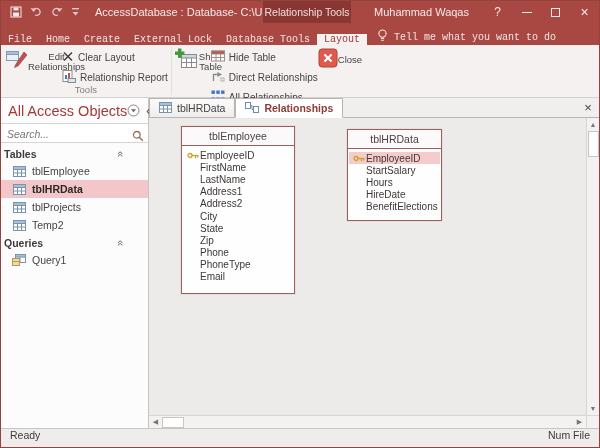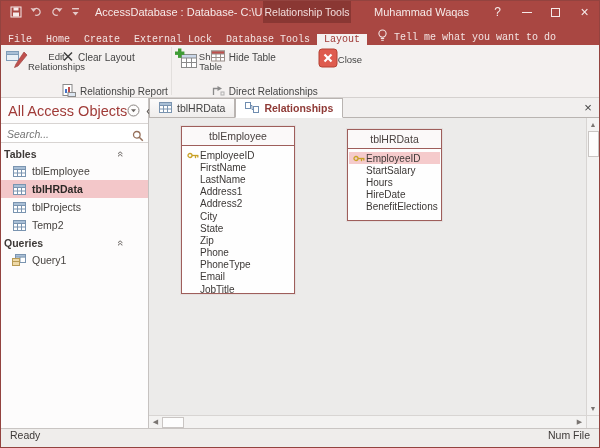--- a/index.html
+++ b/index.html
@@ -27,21 +27,21 @@
   .tellme { display:flex; align-items:center; gap:6px; padding:0 10px; font-size:10px; color:#F3E4E3; white-space:nowrap; }
 
   
   .ribbon { height:53px; background:#F4F1F0; border-bottom:1px solid #D5D1CF; display:flex; flex:0 0 auto; }
   .rgroup { display:flex; flex-direction:column; }
   .rcontent { flex:1; display:flex; align-items:flex-start; padding:2px 3px 0 3px; }
   .rlabel { height:13px; font-size:9.5px; color:#867F7A; text-align:center; line-height:12px; }
   .gdivider { width:1px; background:#E2DFDD; margin:2px 0; }
   .bigbtn { display:flex; flex-direction:row; align-items:center; width:58px; padding-top:1px; }
   .bigbtn .blabel { font-size:9.5px; line-height:10.5px; color:#444; text-align:center; margin-top:1px; white-space:normal; }
-  .smallcol { display:flex; flex-direction:column; gap:20px; padding-top:3px; }
+  .smallcol { display:flex; flex-direction:column; gap:6px; padding-top:3px; }
   .smallbtn { display:flex; align-items:center; gap:4px; height:14px; font-size:10px; color:#444; white-space:nowrap; }
   .bigbtn.narrow { width:36px; }
   .bigbtn.closeb { width:42px; }
 
   
   .workspace { flex:1; display:flex; min-height:0; }
 
   
   .navpane { width:148px; flex:0 0 auto; border-right:1px solid #C6C2C0; background:#FDFCFC; display:flex; flex-direction:column; }
   .nav-title-row { height:25px; display:flex; align-items:center; padding:0 5px 0 7px; }
@@ -414,24 +414,20 @@
                 <span class="fname">Phone</span>
               </div>
               <div class="frow">
                 <span class="kslot"></span>
                 <span class="fname">PhoneType</span>
               </div>
               <div class="frow">
                 <span class="kslot"></span>
                 <span class="fname">Email</span>
               </div>
-              <div class="frow">
-                <span class="kslot"></span>
-                <span class="fname">JobTitle</span>
-              </div>
             </div>
           </div>
           <div class="tbox" style="left: 198px; top: 11px; width: 95px; height: 92px;">
             <div class="tbox-h">tblHRData</div>
             <div class="tbox-f">
               <div class="frow fsel">
                 <span class="kslot">
                   <svg width="12" height="9">
                     <circle cx="3" cy="4.5" r="2" fill="none" stroke="#C9A227" stroke-width="1.3"></circle>
                     <line x1="5" y1="4.5" x2="11.3" y2="4.5" stroke="#C9A227" stroke-width="1.3"></line>

